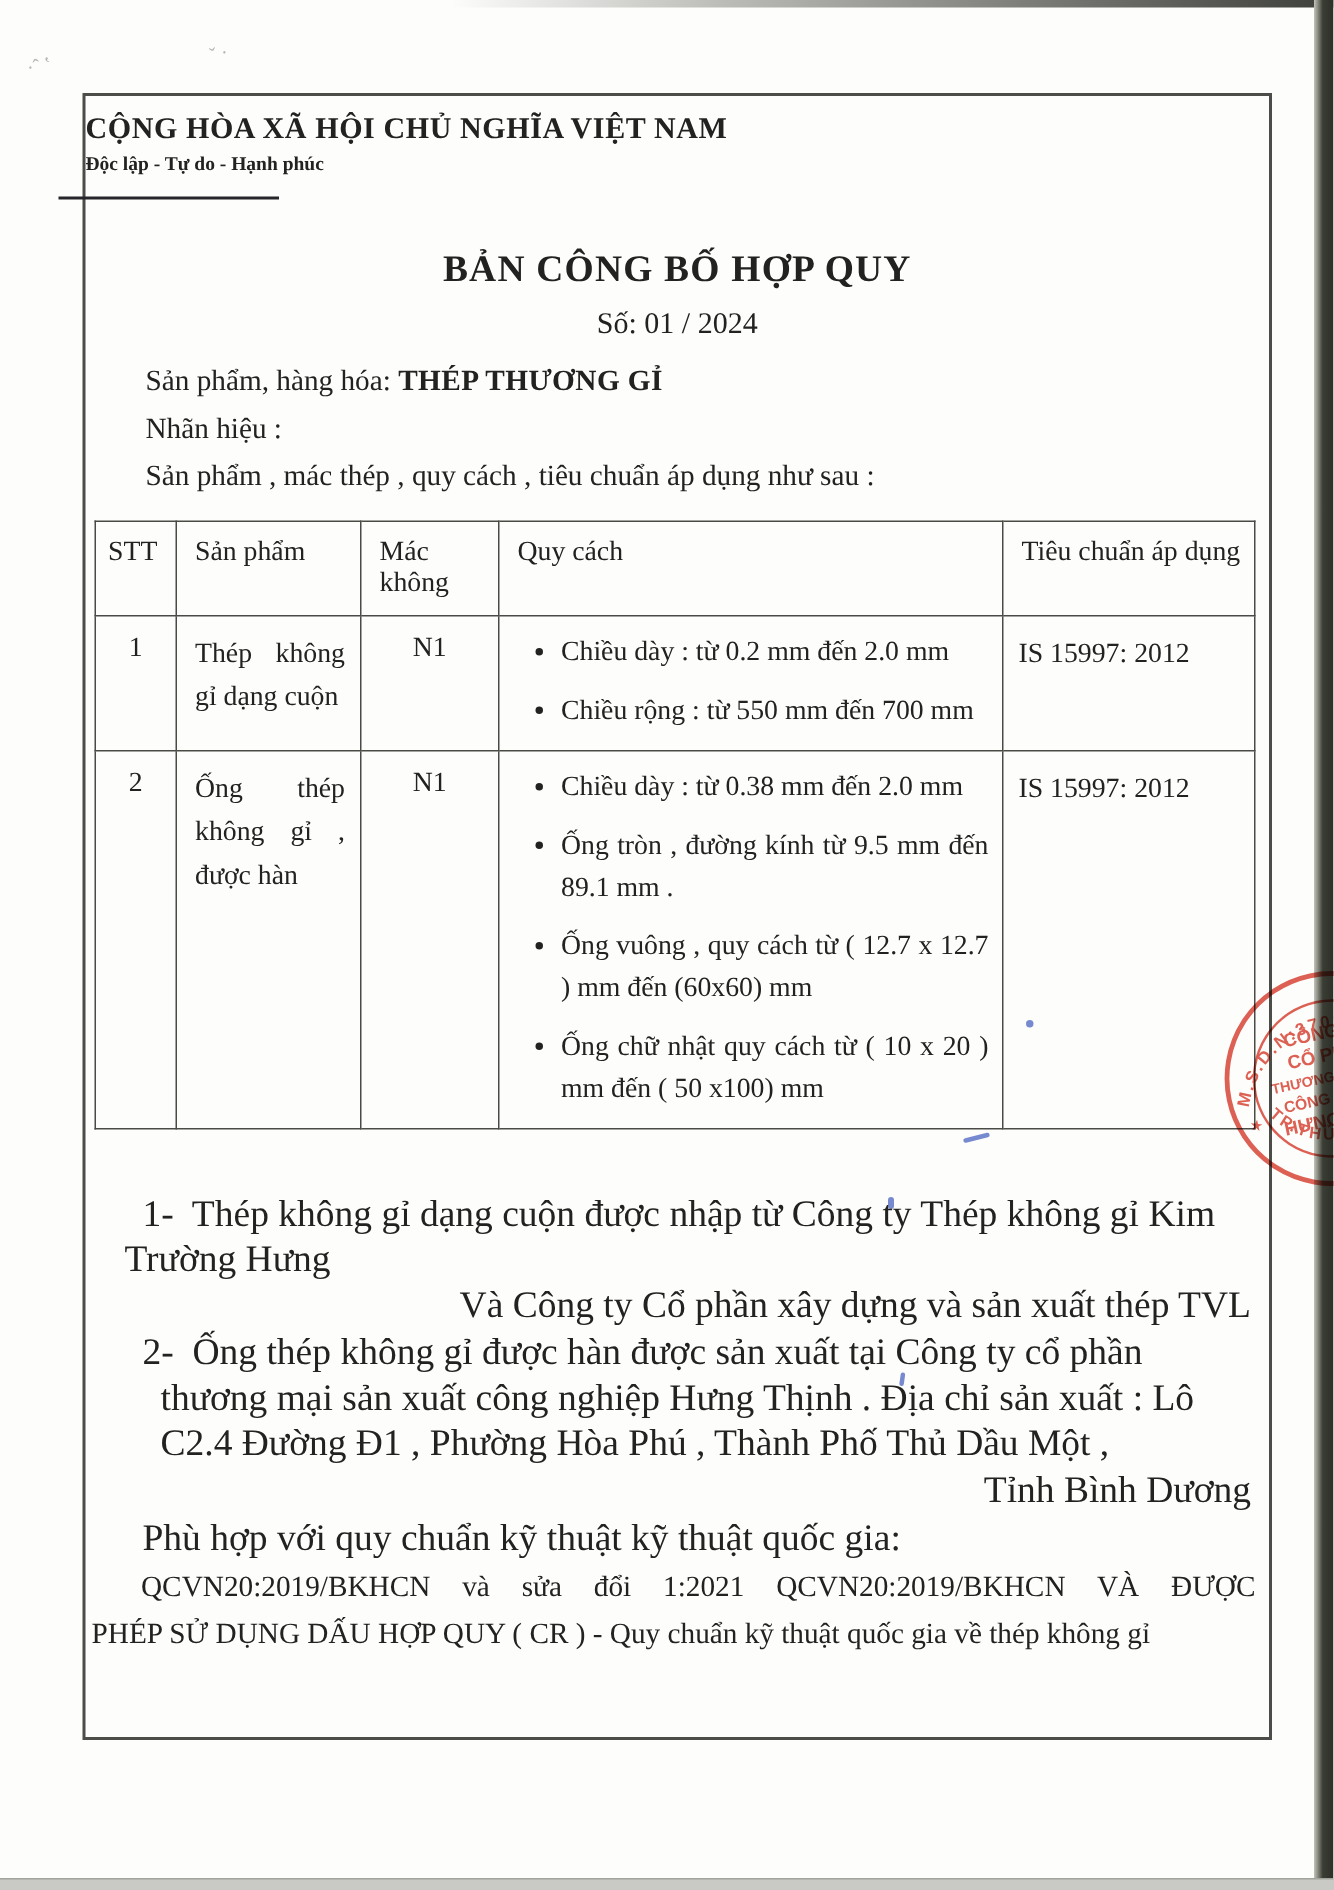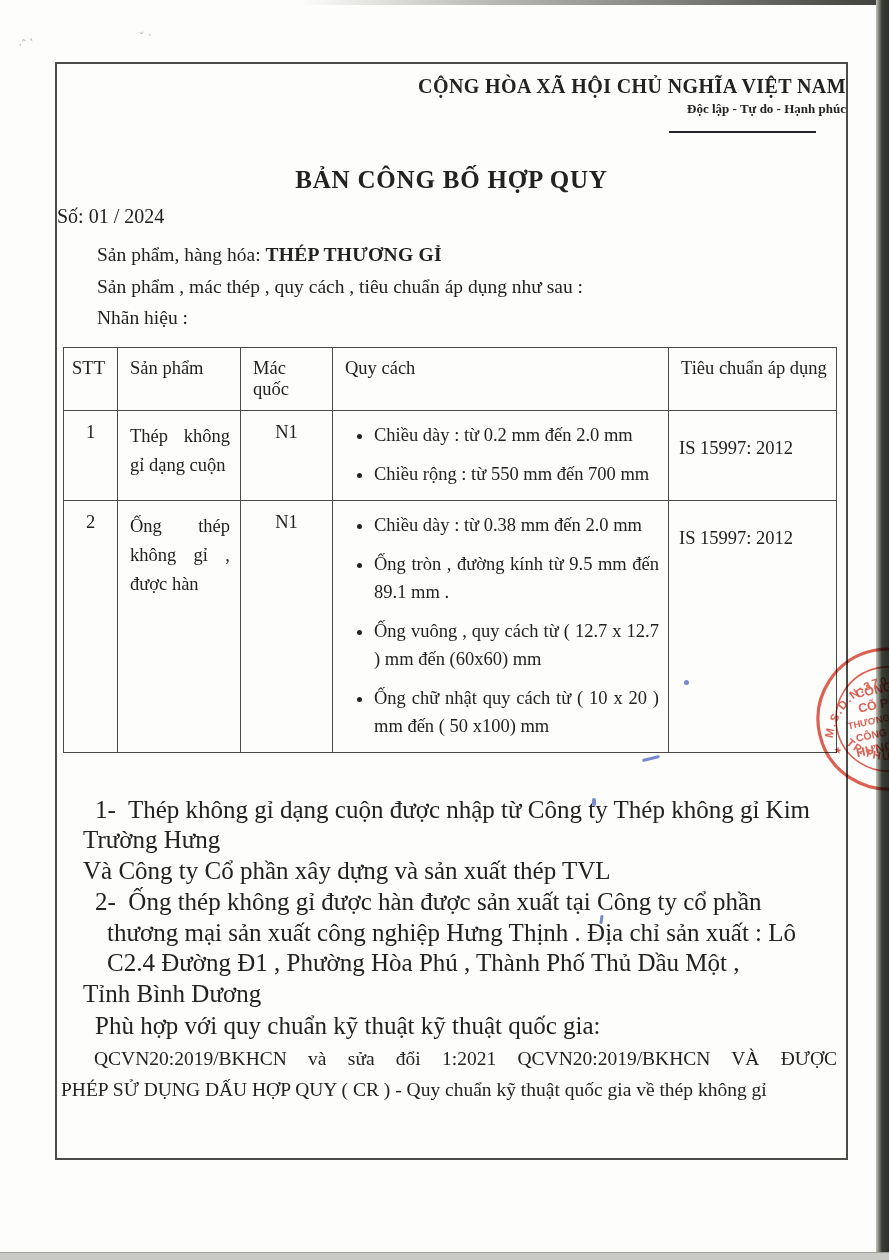--- a/index.html
+++ b/index.html
@@ -23,49 +23,49 @@
 
   
   .frame {
     position:absolute; left:55px; top:62px;
     width:789px; height:1094px;
     border:2px solid #4c4c48;
     background:transparent;
   }
 
   
-  .nat-header { text-align:right; margin-top:11px; }
+  .nat-header { text-align:left; margin-top:11px; }
   .nat-title { font-size:20px; font-weight:bold; letter-spacing:.4px; }
   .nat-motto { display:inline-block; position:relative; font-size:13px; font-weight:bold; margin-top:3px; padding-bottom:16px; }
   .nat-motto::after { content:""; position:absolute; left:-18px; right:30px; bottom:0; height:2px; background:#26262a; }
 
   .doc-title { text-align:center; font-size:25px; font-weight:bold; letter-spacing:.8px; margin-top:33px; }
-  .doc-number { font-size:20px; margin-top:11px; }
+  .doc-number { text-align:center; font-size:20px; margin-top:11px; }
 
   
   .org-block { margin:15px 12px 0 30px; font-size:19.5px; line-height:31px; }
   .prod-block { margin:11px 12px 0 40px; font-size:19.5px; line-height:31.5px; }
   .prod-bold { font-weight:bold; letter-spacing:.3px; }
 
   
   table.spec { border-collapse:collapse; table-layout:fixed; margin:13px 0 0 6px; width:773px; }
   table.spec td { border:1.6px solid #4a4a46; vertical-align:top; font-size:18.5px; }
   td.hdr { vertical-align:middle; padding:10px 8px 10px 12px; height:23px; }
   td.hdr.c { text-align:center; padding-left:4px; }
   td.c-stt { text-align:center; padding-top:11px; }
   td.c-prod { padding:11px 10px 8px 12px; text-align:justify; line-height:29px; }
   td.c-mark { text-align:center; padding-top:11px; }
-  td.c-std { padding:27px 6px 8px 10px;margin-top:48px; }
+  td.c-std { padding:15px 6px 8px 10px;margin-top:48px; }
   td.c-spec ul { margin:9px 4px 4px 0; padding-left:40px; }
   td.c-spec li { margin-bottom:11px; line-height:28px; text-align:justify; padding-right:4px; }
 
   
   .notes { margin:42px 12px 0 26px; font-size:25px; line-height:30.5px; }
   .note-first { text-indent:12px; }
-  .note-plain { text-indent:0; }
+  .note-plain { text-indent:0;text-align:right; }
   .note-hang { padding-left:24px; text-indent:-12px; margin-top:1px; }
   .phu-hop { text-indent:12px; margin-top:2px; }
   .qcvn { margin:1px 9px 0 4px; font-size:19.5px; line-height:31px; }
   .qcvn-l1 { text-indent:33px; text-align:justify; text-align-last:justify; }
   .qcvn-l2 { text-indent:0; }
 
   
   .stamp { position:absolute; left:800px; top:637px; mix-blend-mode:multiply; opacity:.92; }
 </style>
 </head>
@@ -87,37 +87,37 @@
     <div class="nat-title">CỘNG HÒA XÃ HỘI CHỦ NGHĨA VIỆT NAM</div>
     <div class="nat-motto">Độc lập - Tự do - Hạnh phúc</div>
   </div>
 
   <div class="doc-title">BẢN CÔNG BỐ HỢP QUY</div>
   <div class="doc-number">Số: 01 / 2024</div>
 
 
   <div class="prod-block">
     <div><span>Sản phẩm, hàng hóa: </span><span class="prod-bold">THÉP THƯƠNG GỈ</span></div>
+    <div>Nhãn hiệu :</div>
     <div>Sản phẩm , mác thép , quy cách , tiêu chuẩn áp dụng như sau :</div>
-    <div>Nhãn hiệu :</div>
   </div>
 
   <table class="spec">
     <colgroup>
         <col style="width:54px">
         <col style="width:123px">
         <col style="width:92px">
         <col style="width:336px">
         <col style="width:168px">
       </colgroup>
     <tbody>
         <tr>
       <td class="hdr c">STT</td>
       <td class="hdr">Sản phẩm</td>
-      <td class="hdr">Mác quốc</td>
+      <td class="hdr">Mác không</td>
       <td class="hdr">Quy cách</td>
       <td class="hdr">Tiêu chuẩn áp dụng</td>
     </tr>
     <tr>
       <td class="c-stt">1</td>
       <td class="c-prod">Thép không gỉ dạng cuộn</td>
       <td class="c-mark">N1</td>
       <td class="c-spec">
         <ul>
           <li>Chiều dày : từ 0.2 mm đến 2.0 mm</li>

